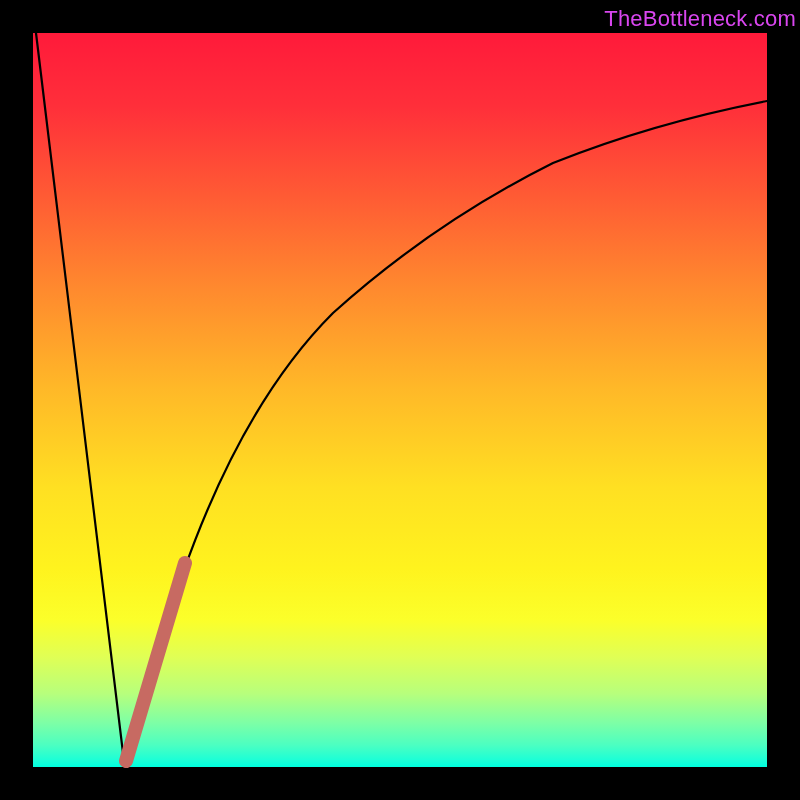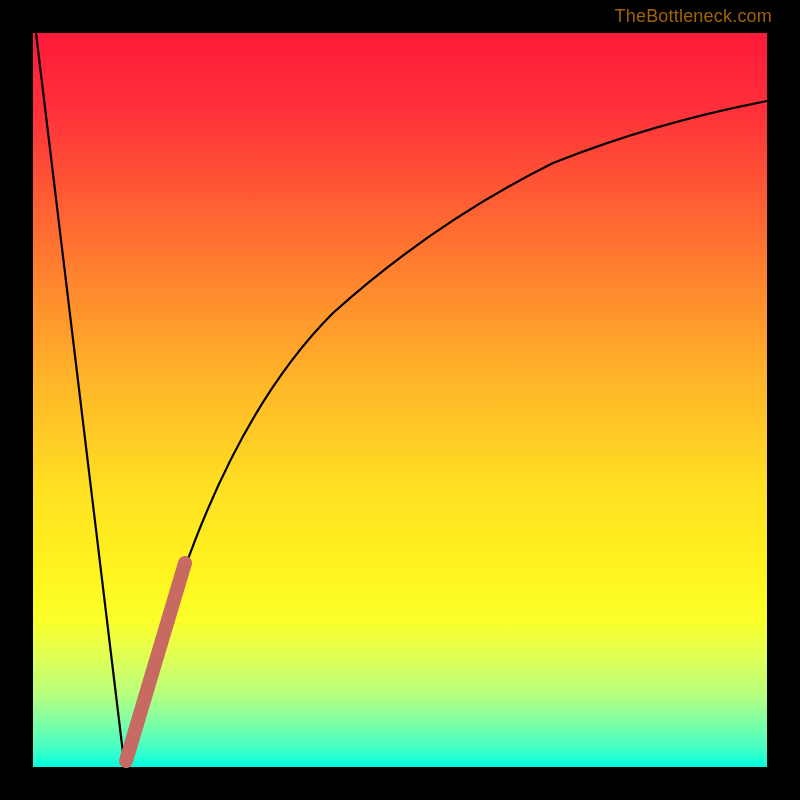--- a/index.html
+++ b/index.html
@@ -38,23 +38,23 @@
       #b7ff7c 90%,
       #7dffa6 94%,
       #4cffc1 97%,
       #1dffd6 99%,
       #00ffdf 100%
     );
   }
   .watermark {
     position: absolute;
     top: 6px;
-    right: 28px;
-    color: #a16207;
-    font-size: 18px;
+    right: 4px;
+    color: #d946ef;
+    font-size: 22px;
     font-weight: 500;
     letter-spacing: 0.2px;
     user-select: none;
   }
   svg.overlay {
     position: absolute;
     left: 33px;
     top: 33px;
     width: 734px;
     height: 734px;

